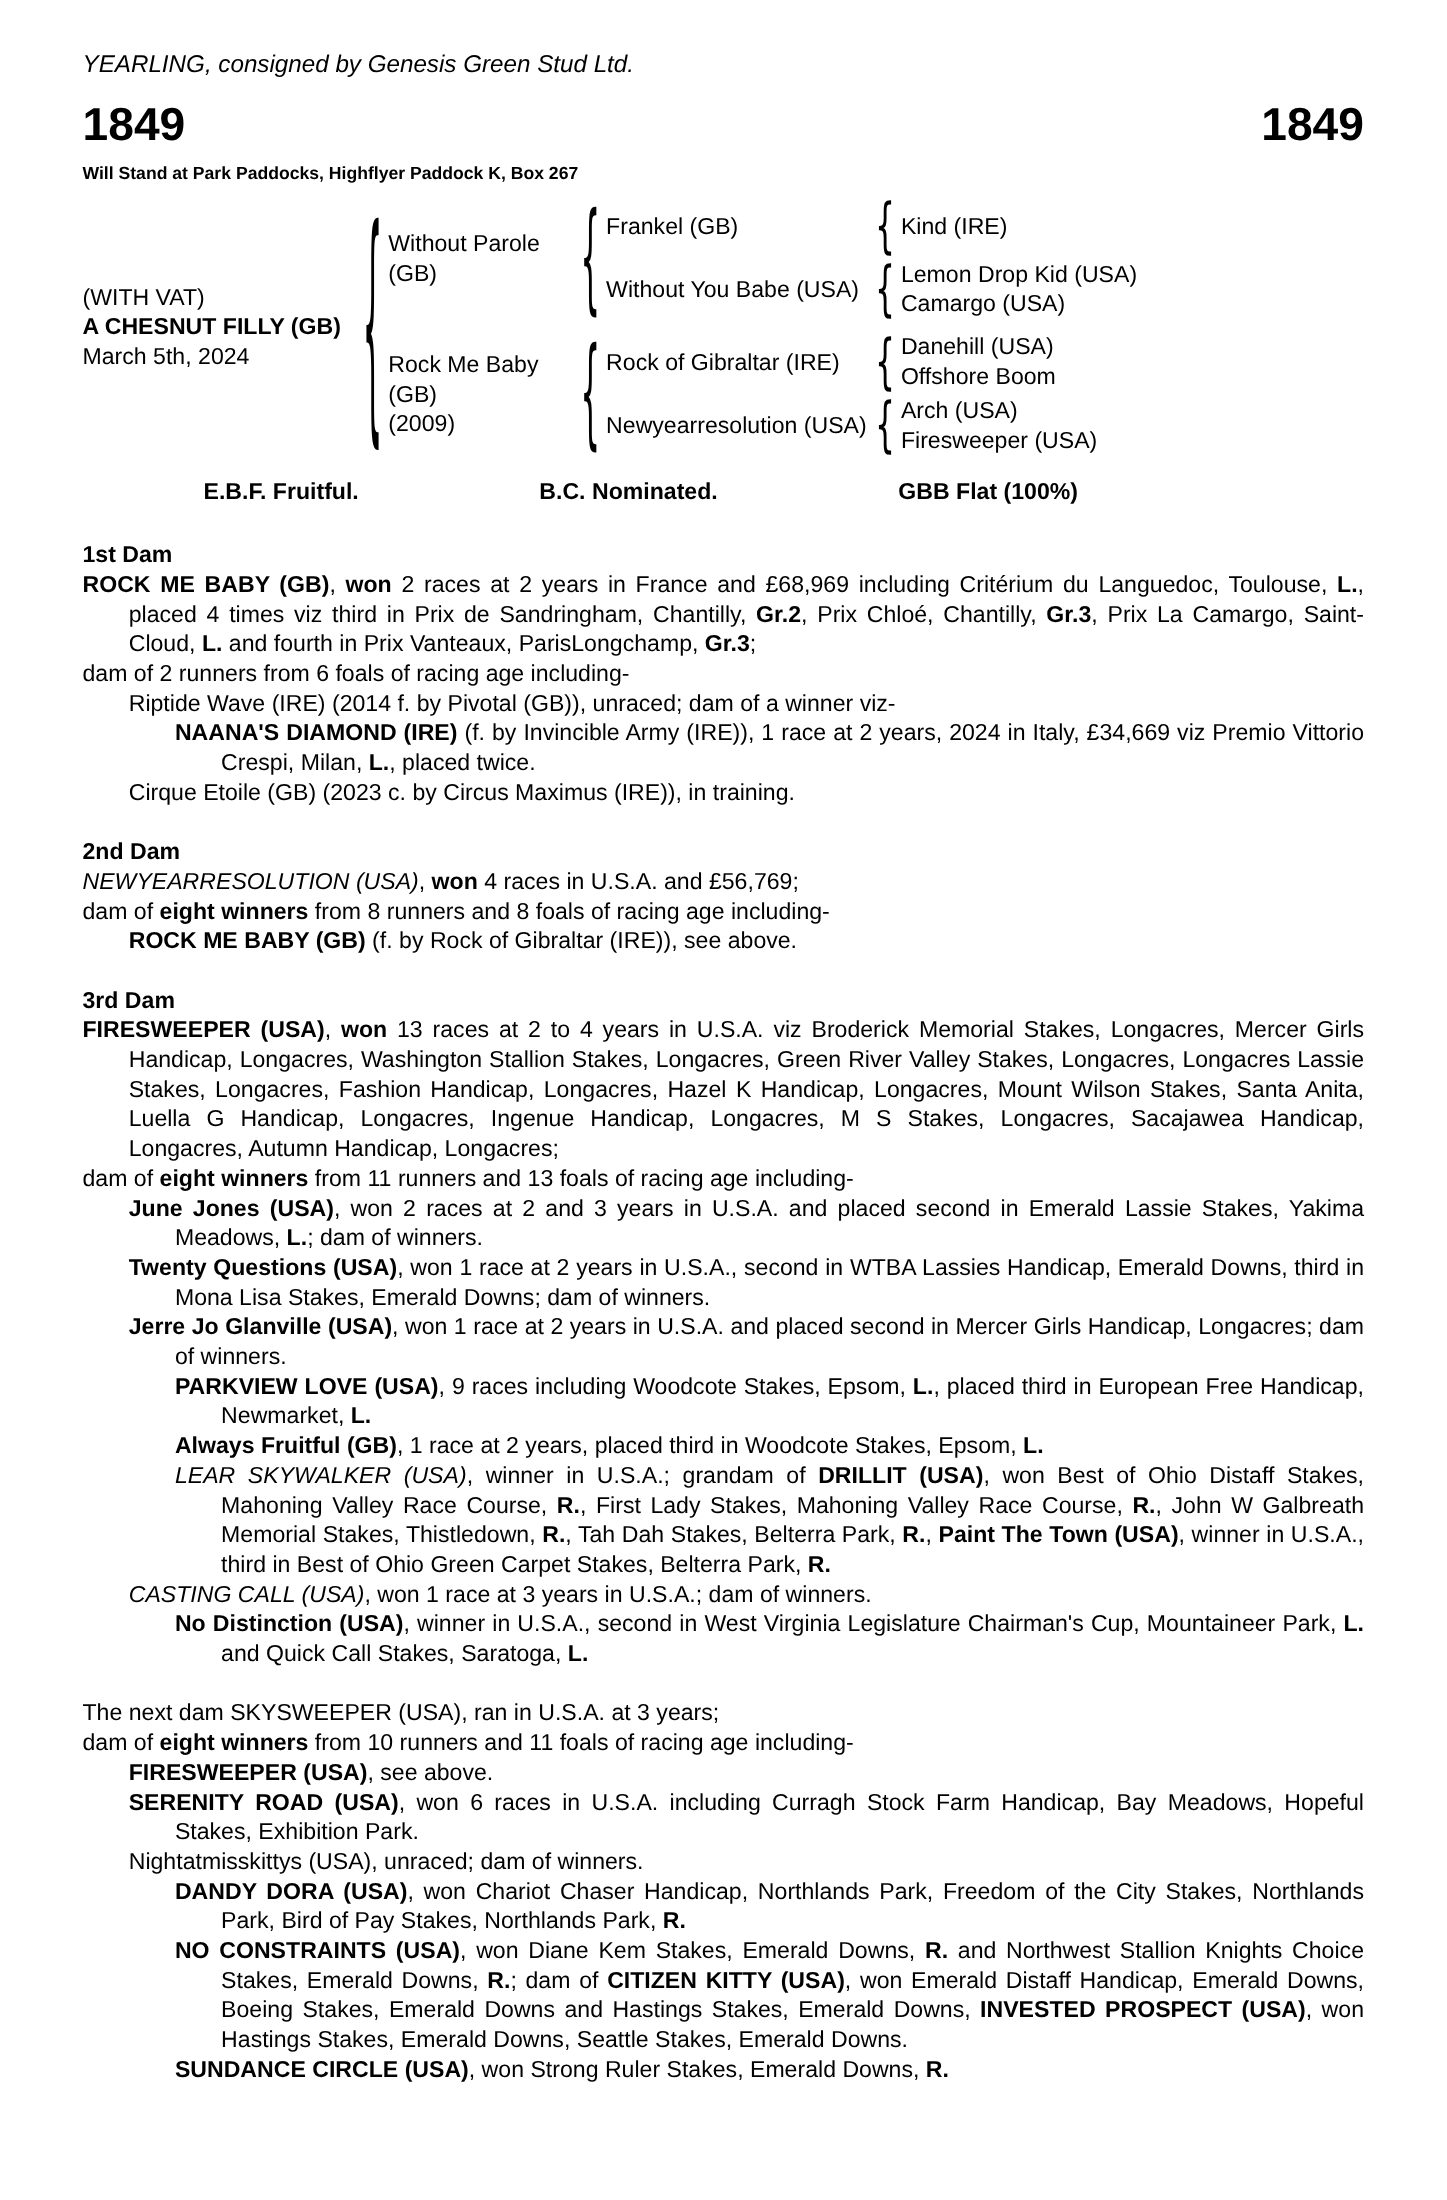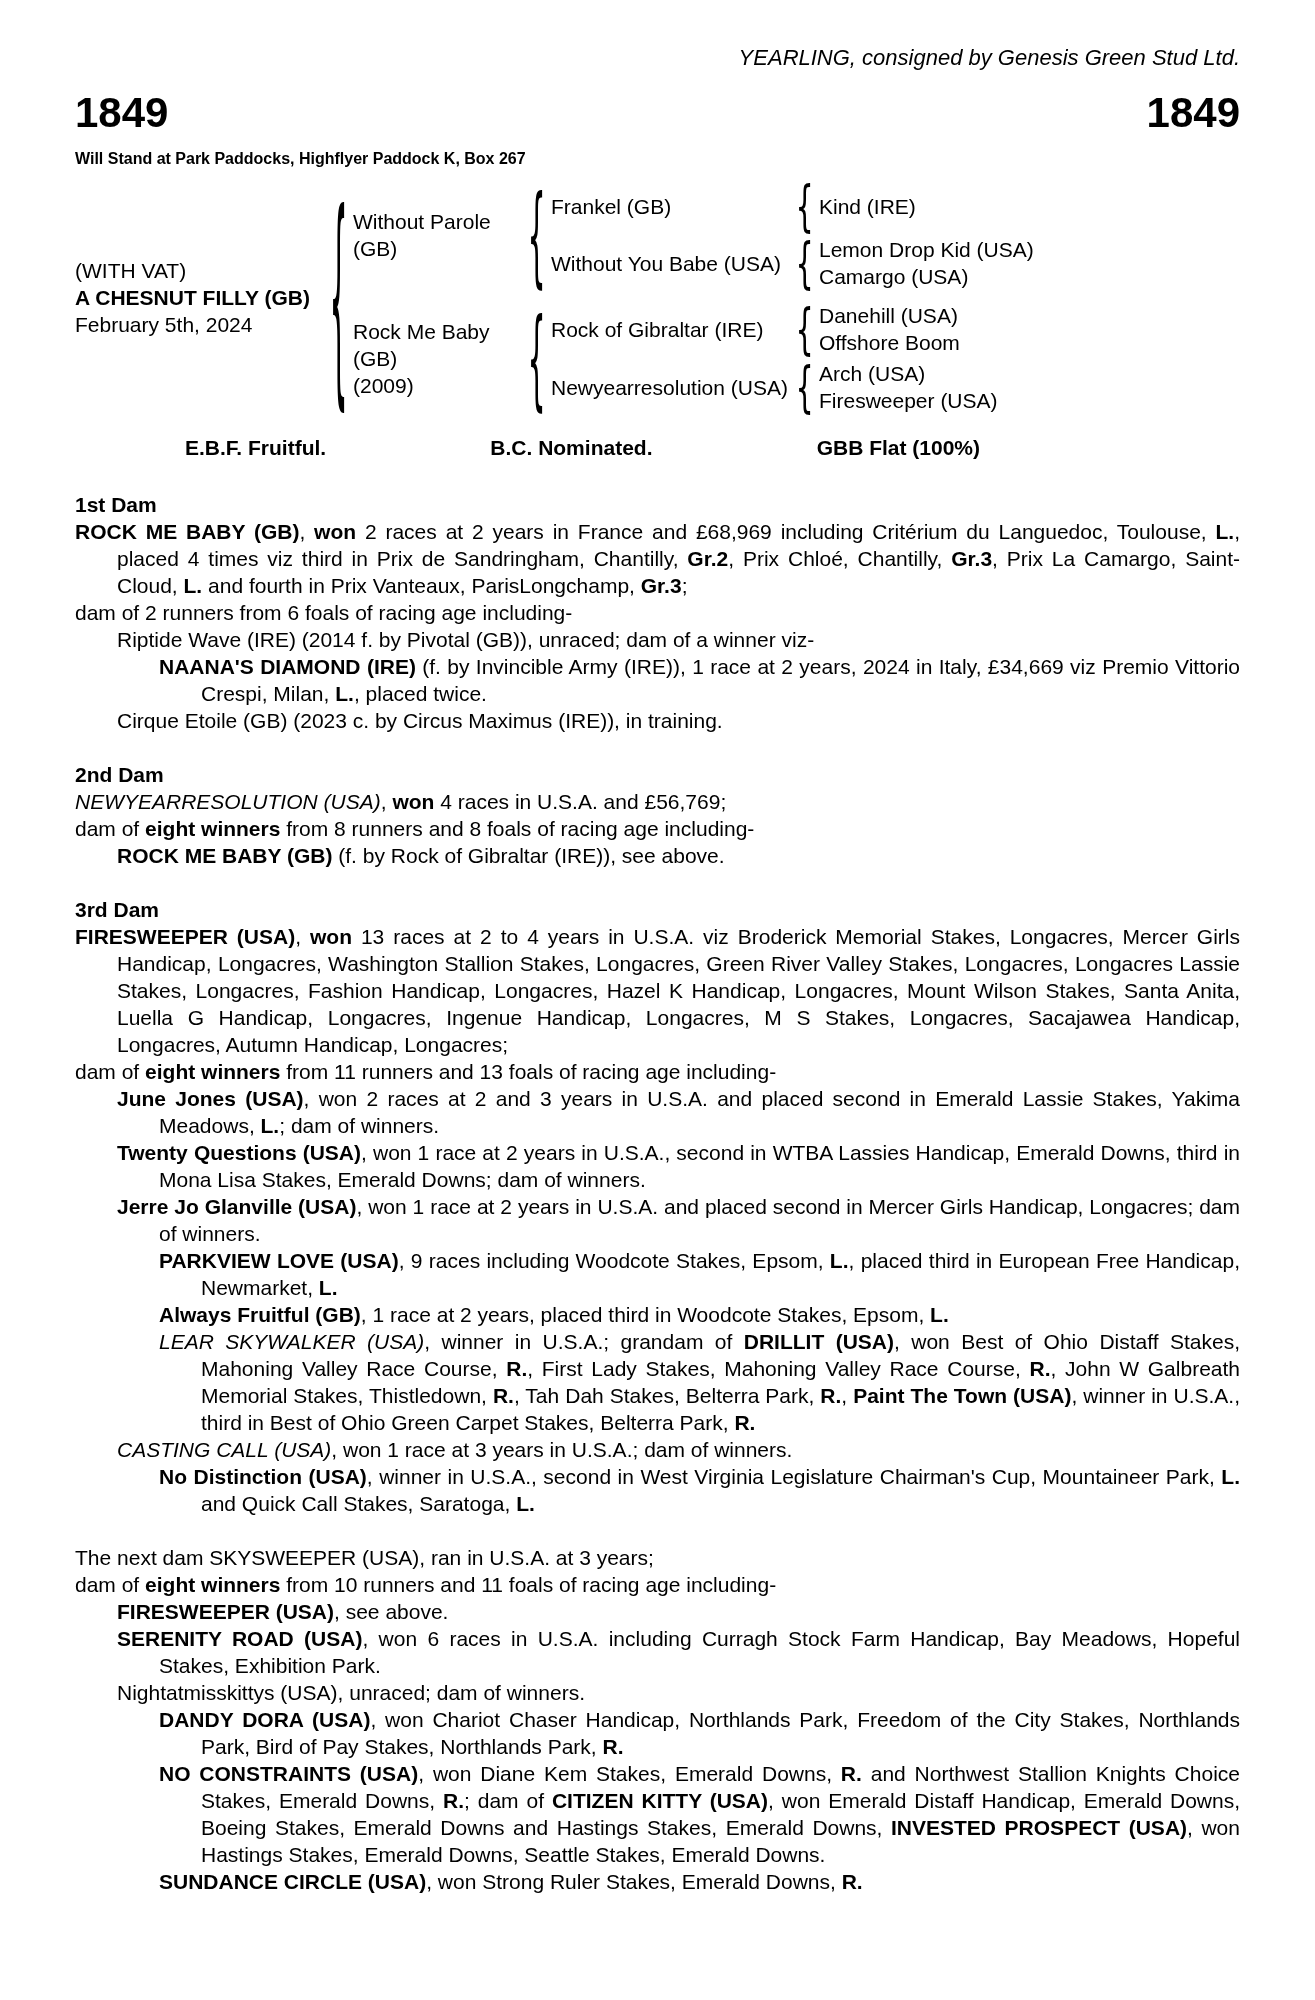--- a/index.html
+++ b/index.html
@@ -4,21 +4,21 @@
 <style>
   * { margin:0; padding:0; box-sizing:border-box; }
   html, body { background:#ffffff; }
   body {
     width:1315px; min-height:2000px; margin:0 auto;
     font-family:"Liberation Sans","DejaVu Sans",sans-serif;
     font-size:21px; line-height:27px; color:#000;
   }
   .page { padding:44px 75px 40px 75px; }
 
-  .consignor { text-align:right; font-style:italic; font-size:22px; }
+  .consignor { text-align:left; font-style:italic; font-size:22px; }
   .lot-row { display:flex; justify-content:space-between; align-items:flex-start; margin-top:20px; }
   .lot-num { font-size:42px; font-weight:bold; line-height:1.05; }
   .stand-line { font-weight:bold; font-size:16px; margin-top:10px; }
 
   
   .pedigree { display:flex; align-items:center; margin-top:8px; }
   .animal-info { width:250px; }
   .animal-info .desc { font-weight:bold; }
   .gen-tree { display:flex; flex-direction:column; gap:12px; flex:1; }
   .g1-block { display:flex; align-items:center; }
@@ -59,21 +59,21 @@
     <div class="lot-num">1849</div>
     <div class="lot-num">1849</div>
   </div>
 
   <div class="stand-line">Will Stand at Park Paddocks, Highflyer Paddock K, Box 267</div>
 
   <div class="pedigree">
     <div class="animal-info">
       <div>(WITH VAT)</div>
       <div class="desc">A CHESNUT FILLY (GB)</div>
-      <div>February 5th, 2024</div>
+      <div>March 5th, 2024</div>
     </div>
 
     <div class="brace brace-xl">
         <span class="gl">{</span>
       </div>
 
     <div class="gen-tree">
 
       <div class="g1-block">
         <div class="g1-name">Without Parole (GB)</div>

